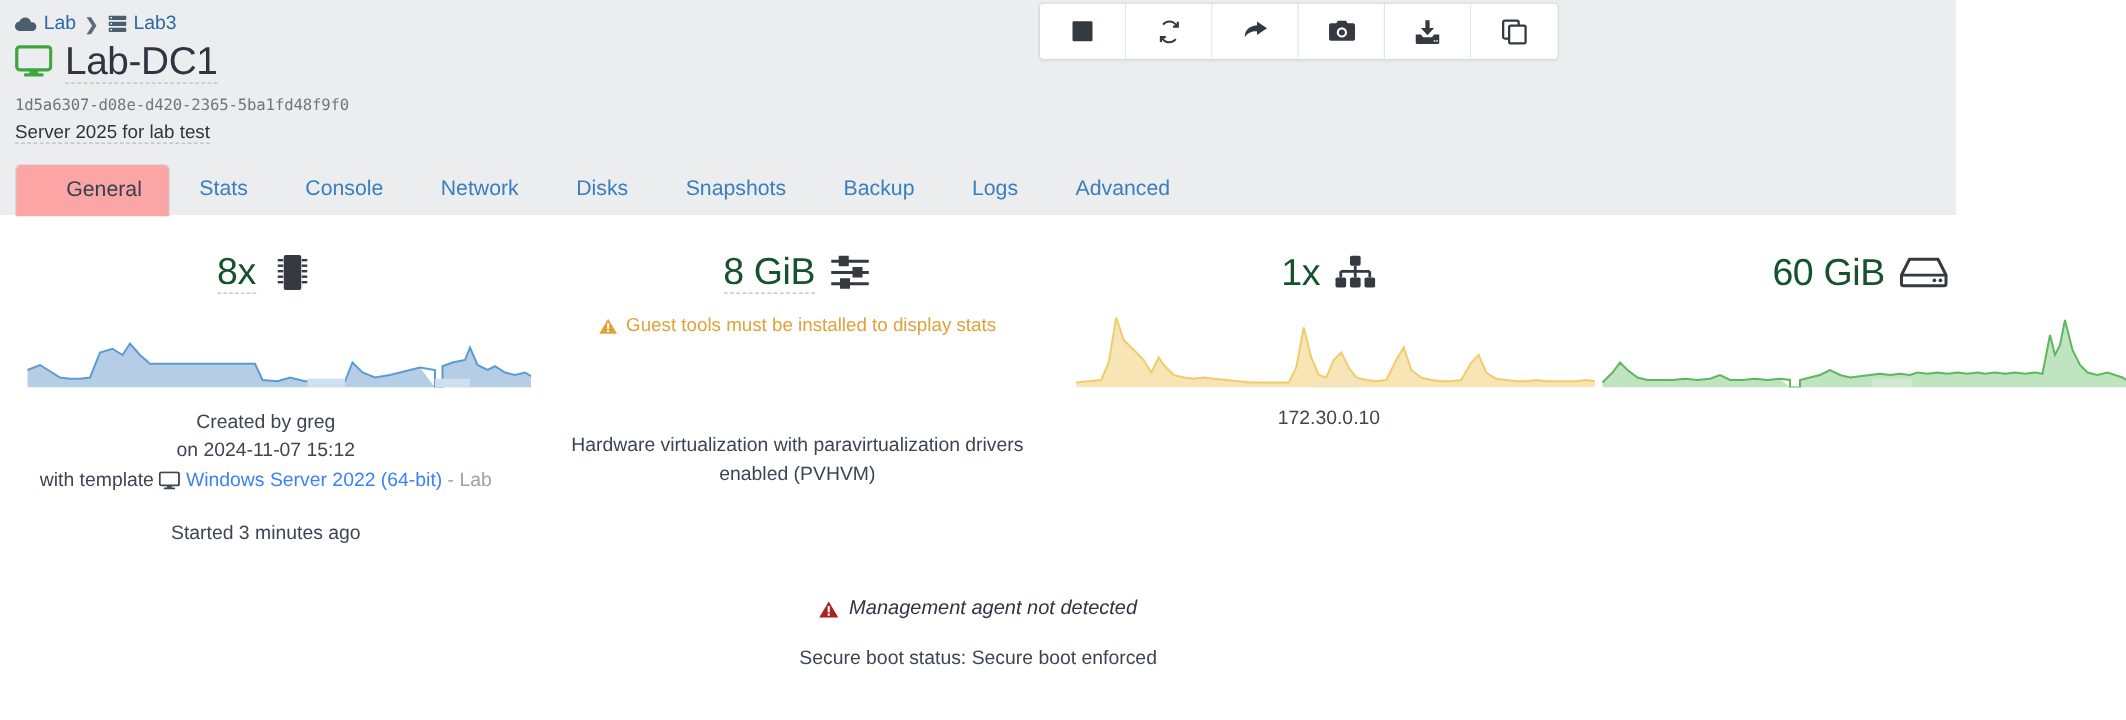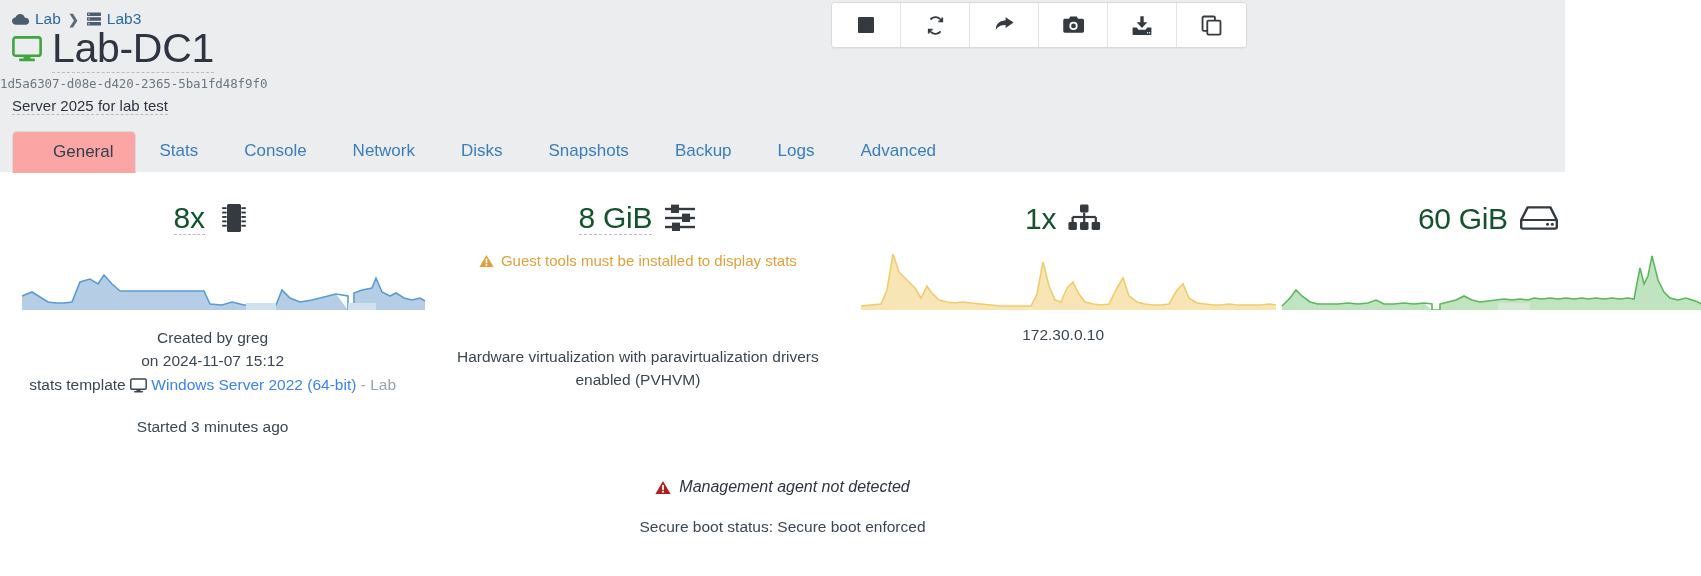--- a/index.html
+++ b/index.html
@@ -50,31 +50,31 @@
   .ic { display: inline-flex; align-items: center; justify-content: center; vertical-align: middle; }
 
   .title-row {
     display: flex;
     align-items: center;
     gap: 10px;
     padding: 2px 0 0 12px;
     height: 40px;
   }
   .vm-title {
-    font-size: 41px;
+    font-size: 31px;
     color: #2e3440;
     font-weight: normal;
     letter-spacing: -0.3px;
     border-bottom: 1px dashed #b9bec4;
     line-height: 1.15;
     cursor: text;
   }
 
   .uuid {
-    padding: 8px 0 0 0;
+    padding: 8px 0 0 12px;
     font-family: "DejaVu Sans Mono", "Liberation Mono", monospace;
     font-size: 12.5px;
     color: #6d7780;
     letter-spacing: -0.1px;
   }
 
   .description {
     padding: 6px 0 0 12px;
     font-size: 15px;
     color: #2e3440;
@@ -373,21 +373,21 @@
         <path fill="#a9c5e0" fill-opacity="0.85" stroke="none" d="M22,62 L22,48 L32,44 L40,49 L48,54 L56,55 L64,55 L72,54 L80,34 L90,31 L98,36 L104,27 L112,36 L120,43 L128,43 L136,43 L150,43 L170,43 L190,43 L204,43 L210,56 L222,57 L232,54 L244,57 L256,57 L268,56 L276,57 L282,42 L290,50 L300,54 L312,52 L324,49 L336,46 L348,62 L354,62 L354,45 L362,42 L372,40 L376,30 L382,44 L390,48 L396,45 L404,50 L412,52 L420,50 L425,53 L425,62 Z"></path>
         <path fill="none" stroke="#5b9bd5" stroke-width="1.6" d="M22,48 L32,44 L40,49 L48,54 L56,55 L64,55 L72,54 L80,34 L90,31 L98,36 L104,27 L112,36 L120,43 L128,43 L150,43 L170,43 L190,43 L204,43 L210,56 L222,57 L232,54 L244,57 L256,57 L268,56 L276,57 L282,42 L290,50 L300,54 L312,52 L324,49 L336,46 L348,48 L348,62 L354,62 L354,45 L362,42 L372,40 L376,30 L382,44 L390,48 L396,45 L404,50 L412,52 L420,50 L425,53"></path>
         <rect x="246" y="55" width="30" height="7" fill="#cfe0ef"></rect>
         <rect x="348" y="55" width="28" height="7" fill="#cfe0ef"></rect>
       </svg>
 
       <div class="panel-text">
         <div>Created by greg</div>
         <div>on 2024-11-07 15:12</div>
         <div>
-          <span>stats template</span>
+          <span>with template</span>
           <span class="ic">
             <svg width="17" height="15" viewBox="0 0 30 26">
               <rect x="1.4" y="1.4" width="27.2" height="18.4" rx="2.4" fill="none" stroke="#3c4652" stroke-width="2.6"></rect>
               <rect x="11.5" y="19.6" width="7" height="3.6" fill="#3c4652"></rect>
               <rect x="7" y="22.6" width="16" height="2.6" rx="1.2" fill="#3c4652"></rect>
             </svg>
           </span>
           <span class="tmpl-link">Windows Server 2022 (64-bit)</span>
           <span class="muted">- Lab</span>
         </div>

